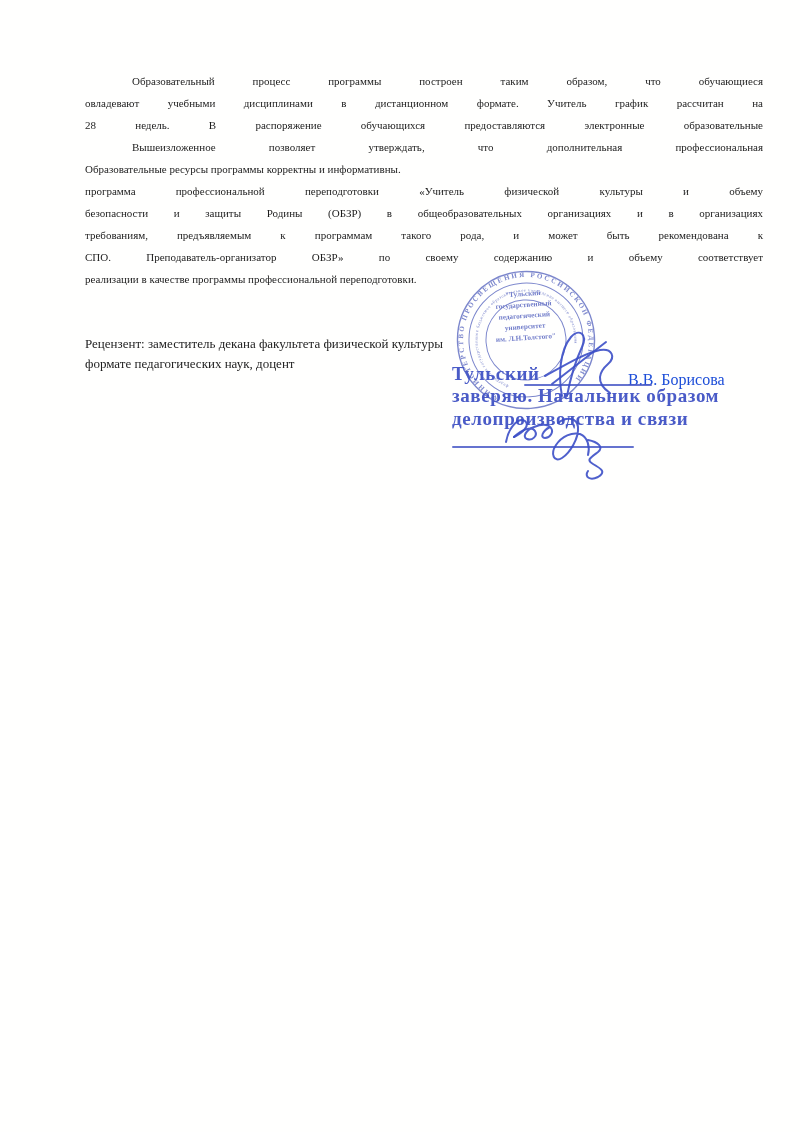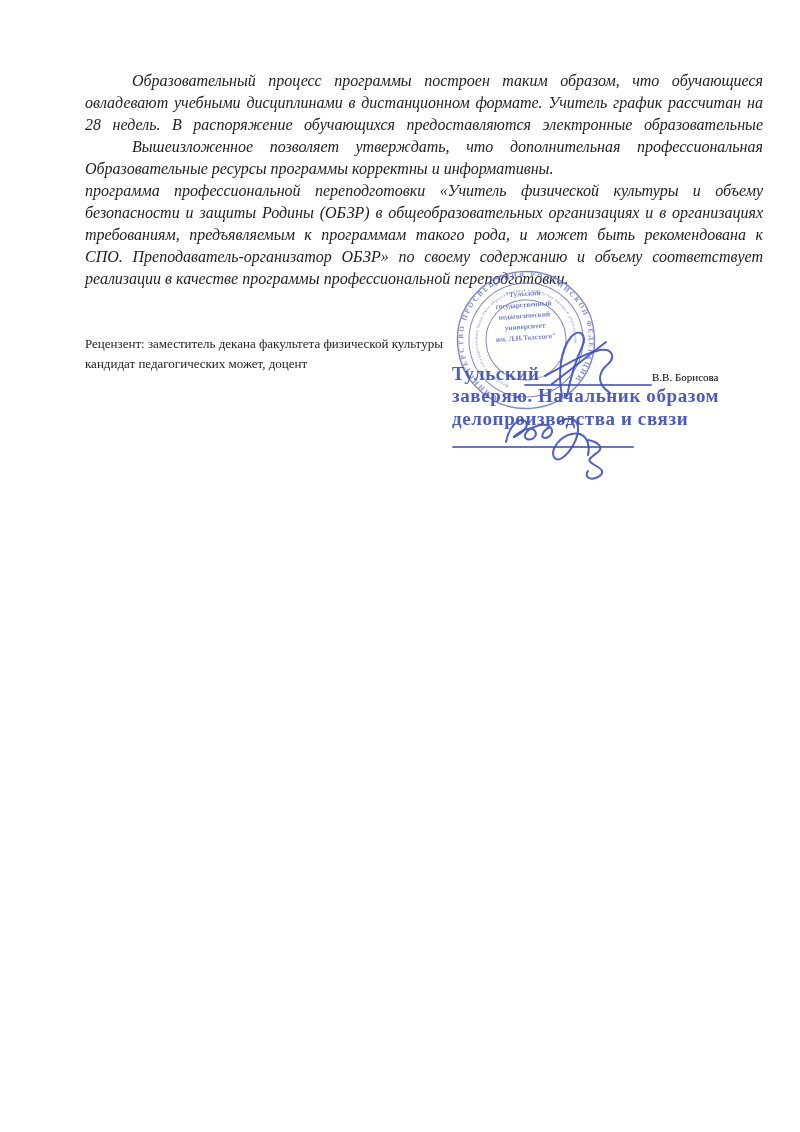--- a/index.html
+++ b/index.html
@@ -4,21 +4,21 @@
 <style>
   html,body{margin:0;padding:0;background:#ffffff;}
   .page{
     position:relative;width:800px;height:1132px;margin:0 auto;
     background:#fffffe;overflow:hidden;
     font-family:"Liberation Serif","DejaVu Serif",serif;
   }
   
   .bodytext{
     position:absolute;left:85px;top:70px;width:678px;
-    font-size:16px;color:#1d1d1d;font-style:italic;
+    font-size:11px;color:#1d1d1d;
   }
   .tline{
     height:22px;line-height:22px;
     text-align:justify;text-align-last:justify;
     white-space:normal;overflow:visible;
   }
   .tline.first{padding-left:47px;}
   .tline.last{text-align-last:left;}
   
   .reviewer{
@@ -29,22 +29,22 @@
   .certify{
     position:absolute;left:452px;top:363px;z-index:6;
     font-size:19px;font-weight:bold;letter-spacing:0.6px;
     color:#4a5bc7;line-height:22.3px;white-space:nowrap;
   }
   .rule{position:absolute;background:#4a5bc7;height:2px;z-index:5;opacity:.85;border-radius:1px;}
   .rule.r1{left:524px;top:384px;width:128px;}
   .rule.r2{left:452px;top:446px;width:182px;}
   
   .signame{
-    position:absolute;left:652px;top:371px;z-index:4;
-    font-size:11px;color:#000000;white-space:nowrap;
+    position:absolute;left:628px;top:371px;z-index:4;
+    font-size:16px;color:#1d4ed8;white-space:nowrap;
   }
   
   .stamp{
     position:absolute;left:456px;top:270px;width:140px;height:140px;
     z-index:2;opacity:.88;transform:rotate(-4deg);
   }
   .stamp text{font-family:"Liberation Serif","DejaVu Serif",serif;}
   
   .sigs{position:absolute;left:440px;top:320px;width:220px;height:160px;z-index:8;}
   .sigs path{fill:none;stroke:#3c4fc6;stroke-width:2;stroke-linecap:round;stroke-linejoin:round;opacity:.9;}
@@ -62,21 +62,21 @@
     <div class="tline last">Образовательные ресурсы программы корректны и информативны.</div>
     <div class="tline">программа профессиональной переподготовки «Учитель физической культуры и объему</div>
     <div class="tline">безопасности и защиты Родины (ОБЗР) в общеобразовательных организациях и в организациях</div>
     <div class="tline">требованиям, предъявляемым к программам такого рода, и может быть рекомендована к</div>
     <div class="tline">СПО. Преподаватель-организатор ОБЗР» по своему содержанию и объему соответствует</div>
     <div class="tline last">реализации в качестве программы профессиональной переподготовки.</div>
   </div>
 
   <div class="reviewer">
     <div>Рецензент: заместитель декана факультета физической культуры</div>
-    <div>кандидат педагогических может, доцент</div>
+    <div>формате педагогических наук, доцент</div>
   </div>
 
   <svg class="stamp" viewBox="0 0 140 140">
     <circle cx="70" cy="70" r="68.5" fill="none" stroke="#6b77c6" stroke-width="1.4"></circle>
     <circle cx="70" cy="70" r="57" fill="none" stroke="#6b77c6" stroke-width="1"></circle>
     <circle cx="70" cy="70" r="40" fill="none" stroke="#6b77c6" stroke-width="1"></circle>
     <defs>
       <path id="ringOuter" d="M 38.5 124.6 A 63 63 0 1 1 101.5 124.6"></path>
       <path id="ringMid" d="M 49.5 114 A 48.5 48.5 0 1 1 90.5 114"></path>
     </defs>

